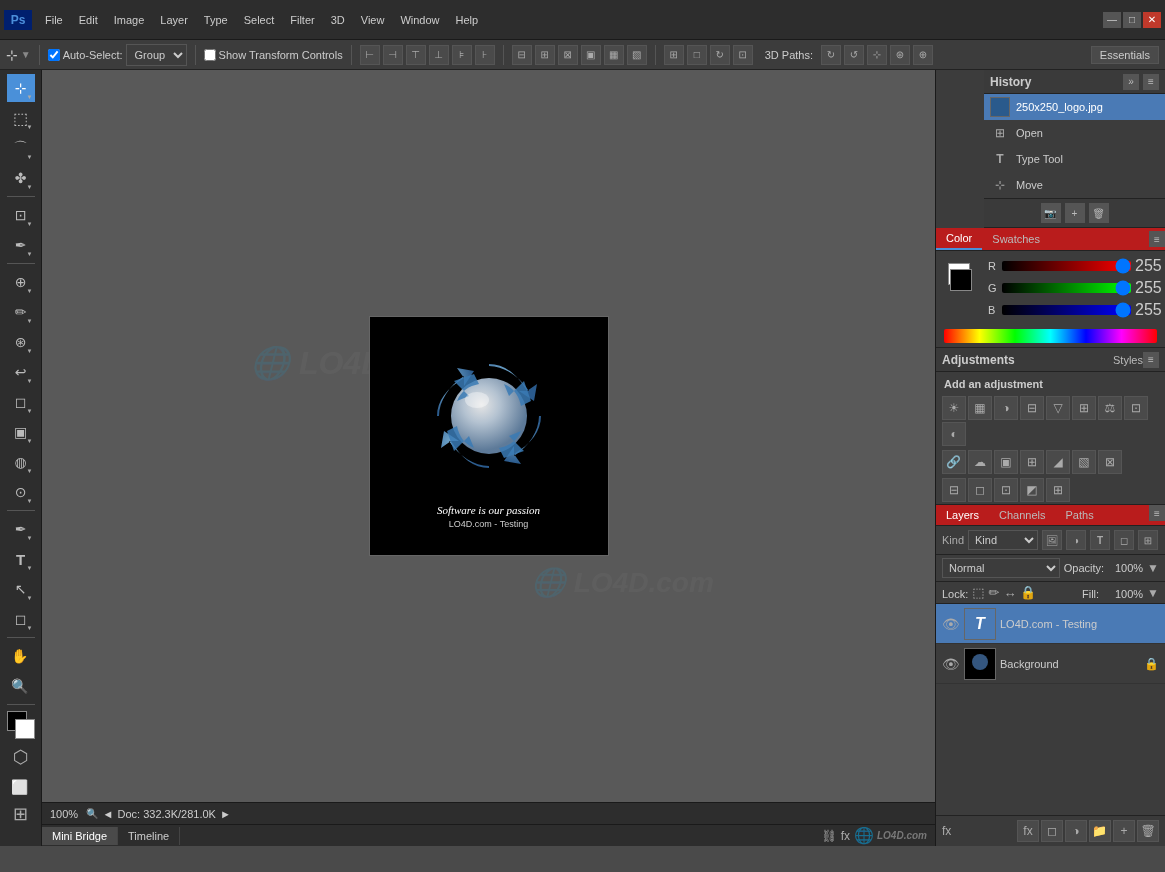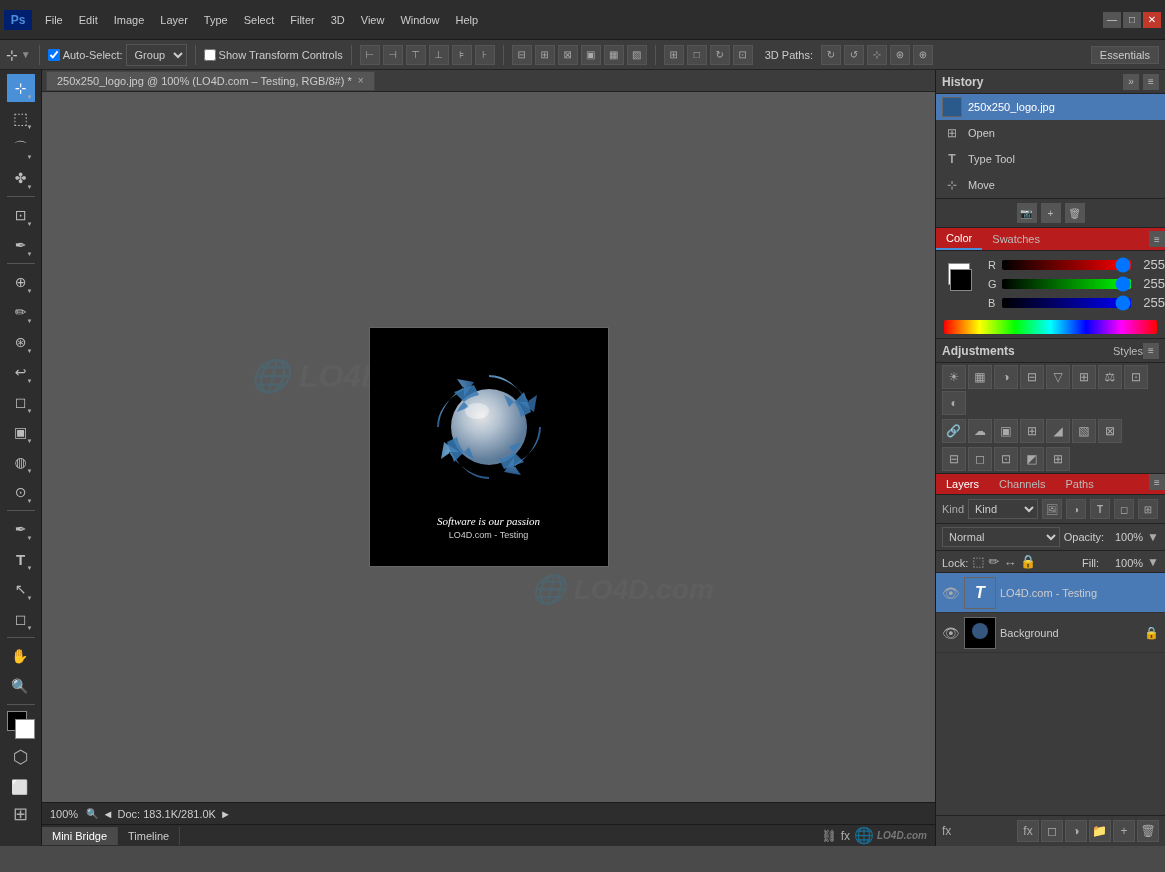--- a/index.html
+++ b/index.html
@@ -64,21 +64,21 @@
     .status-arrow { color: #ccc; margin: 0 4px; }
     #bottom-panel { background: #2d2d2d; height: 22px; display: flex; align-items: center; border-top: 1px solid #1a1a1a; }
     .bottom-tab { padding: 3px 10px; font-size: 11px; color: #ccc; cursor: pointer; border-right: 1px solid #444; }
     .bottom-tab.active { background: #4a4a4a; color: #fff; }
     .bottom-icons { margin-left: auto; display: flex; align-items: center; gap: 4px; padding-right: 8px; }
 
     
     #right-panels { width: 230px; background: #3c3c3c; display: flex; flex-direction: column; border-left: 1px solid #1a1a1a; flex-shrink: 0; }
 
     
-    #history-panel { background: #3c3c3c; border-bottom: 1px solid #222; }
+    #history-panel { background: #3c3c3c; border-bottom: 1px solid #222; margin-left: 48px; }
     .panel-header { background: #3a3a3a; height: 24px; display: flex; align-items: center; padding: 0 6px; border-bottom: 1px solid #222; }
     .panel-title { font-size: 12px; color: #ccc; font-weight: bold; flex: 1; }
     .panel-controls { display: flex; gap: 4px; }
     .panel-btn { width: 16px; height: 16px; background: #555; color: #bbb; display: flex; align-items: center; justify-content: center; cursor: pointer; font-size: 10px; border: none; }
     .history-item { display: flex; align-items: center; gap: 6px; padding: 3px 6px; height: 26px; cursor: pointer; }
     .history-item.active { background: #4a7ab5; color: #fff; }
     .history-thumb { width: 20px; height: 20px; background: #555; border: 1px solid #666; }
     .history-icon { width: 20px; height: 20px; display: flex; align-items: center; justify-content: center; color: #aaa; font-size: 12px; }
     .history-actions { display: flex; gap: 4px; padding: 4px 6px; justify-content: center; background: #3a3a3a; border-top: 1px solid #222; }
 
@@ -89,21 +89,21 @@
     .color-swatches-area { width: 28px; height: 28px; position: relative; margin: 6px; cursor: pointer; }
     .color-fg { width: 22px; height: 22px; background: #fff; border: 1px solid #888; position: absolute; top: 0; left: 0; }
     .color-bg { width: 22px; height: 22px; background: #000; border: 1px solid #888; position: absolute; bottom: 0; right: 4px; }
     .color-sliders { flex: 1; padding: 6px 8px 6px 0; }
     .color-row { display: flex; align-items: center; gap: 4px; margin-bottom: 4px; }
     .color-label { font-size: 11px; color: #ccc; width: 10px; }
     .color-slider { flex: 1; height: 10px; border-radius: 2px; -webkit-appearance: none; cursor: pointer; }
     .color-slider.red { background: linear-gradient(to right, #000, #f00); }
     .color-slider.green { background: linear-gradient(to right, #000, #0f0); }
     .color-slider.blue { background: linear-gradient(to right, #000, #00f); }
-    .color-value { font-size: 13px; color: #ccc; width: 30px; text-align: right; }
+    .color-value { font-size: 16px; color: #ccc; width: 30px; text-align: left; }
     .color-spectrum { height: 14px; background: linear-gradient(to right, #f00, #ff0, #0f0, #0ff, #00f, #f0f, #f00); margin: 0 8px 4px; border-radius: 2px; }
     .color-content { display: flex; align-items: flex-start; }
 
     
     #adjustments-panel { border-bottom: 1px solid #222; }
     .adj-title { font-size: 11px; color: #ccc; padding: 6px 8px 4px; font-weight: bold; }
     .adj-icons-row { display: flex; flex-wrap: wrap; gap: 2px; padding: 2px 6px; }
     .adj-icon { width: 24px; height: 24px; background: #4a4a4a; border: 1px solid #555; display: flex; align-items: center; justify-content: center; cursor: pointer; font-size: 12px; color: #aaa; }
 
     
@@ -310,26 +310,20 @@
       <div class="fg-color"></div>
       <div class="bg-color"></div>
     </div>
     <div class="quick-mask" style="font-size:18px;color:#aaa;">⬡</div>
     <div class="screen-mode">⬜</div>
     <div style="font-size:18px;color:#aaa;cursor:pointer;">⊞</div>
   </div>
 
   <div id="canvas-area">
 
-    <div id="tab-bar">
-      <div class="doc-tab">
-        <span>250x250_logo.jpg @ 100% (LO4D.com – Testing, RGB/8#) *</span>
-        <span class="tab-close">×</span>
-      </div>
-    </div>
 
     <div id="canvas-container">
 
       <div style="position:absolute;top:40%;left:35%;transform:translate(-50%,-50%);opacity:0.12;font-size:32px;font-weight:bold;color:#888;font-style:italic;pointer-events:none;white-space:nowrap;">🌐 LO4D.com</div>
       <div style="position:absolute;top:70%;left:65%;transform:translate(-50%,-50%);opacity:0.12;font-size:28px;font-weight:bold;color:#888;font-style:italic;pointer-events:none;white-space:nowrap;">🌐 LO4D.com</div>
 
       <div id="image-canvas">
 
         <div class="canvas-logo-bg">
           <svg id="logo-svg" viewBox="0 0 140 140">
@@ -370,21 +364,21 @@
           <div class="canvas-text-main">Software is our passion</div>
           <div class="canvas-text-sub">LO4D.com - Testing</div>
         </div>
       </div>
     </div>
 
     <div id="status-bar">
       <span class="status-zoom">100%</span>
       <span style="font-size:10px;color:#888;cursor:pointer;">🔍</span>
       <span class="status-arrow">◄</span>
-      <span class="status-info">Doc: 183.1K/281.0K</span>
+      <span class="status-info">Doc: 332.3K/281.0K</span>
       <span class="status-arrow">►</span>
     </div>
 
     <div id="bottom-panel">
       <div class="bottom-tab active">Mini Bridge</div>
       <div class="bottom-tab">Timeline</div>
       <div class="bottom-icons">
         <span style="font-size:12px;color:#aaa;">⛓</span>
         <span style="font-size:12px;color:#aaa;">fx</span>
         <div style="display:flex;align-items:center;gap:3px;">
@@ -465,20 +459,21 @@
     </div>
 
     <div id="adjustments-panel">
       <div class="panel-header">
         <span class="panel-title">Adjustments</span>
         <span style="margin-left:8px;font-size:11px;color:#bbb;">Styles</span>
         <div class="panel-controls">
           <button class="panel-btn">≡</button>
         </div>
       </div>
+      <div class="adj-title">Add an adjustment</div>
       <div class="adj-icons-row">
         <div class="adj-icon" title="Brightness/Contrast">☀</div>
         <div class="adj-icon" title="Levels">▦</div>
         <div class="adj-icon" title="Curves">◑</div>
         <div class="adj-icon" title="Exposure">⊟</div>
         <div class="adj-icon" title="Vibrance">▽</div>
         <div class="adj-icon" title="Hue/Saturation">⊞</div>
         <div class="adj-icon" title="Color Balance">⚖</div>
         <div class="adj-icon" title="Black &amp; White">⊡</div>
         <div class="adj-icon" title="Photo Filter">◐</div>

